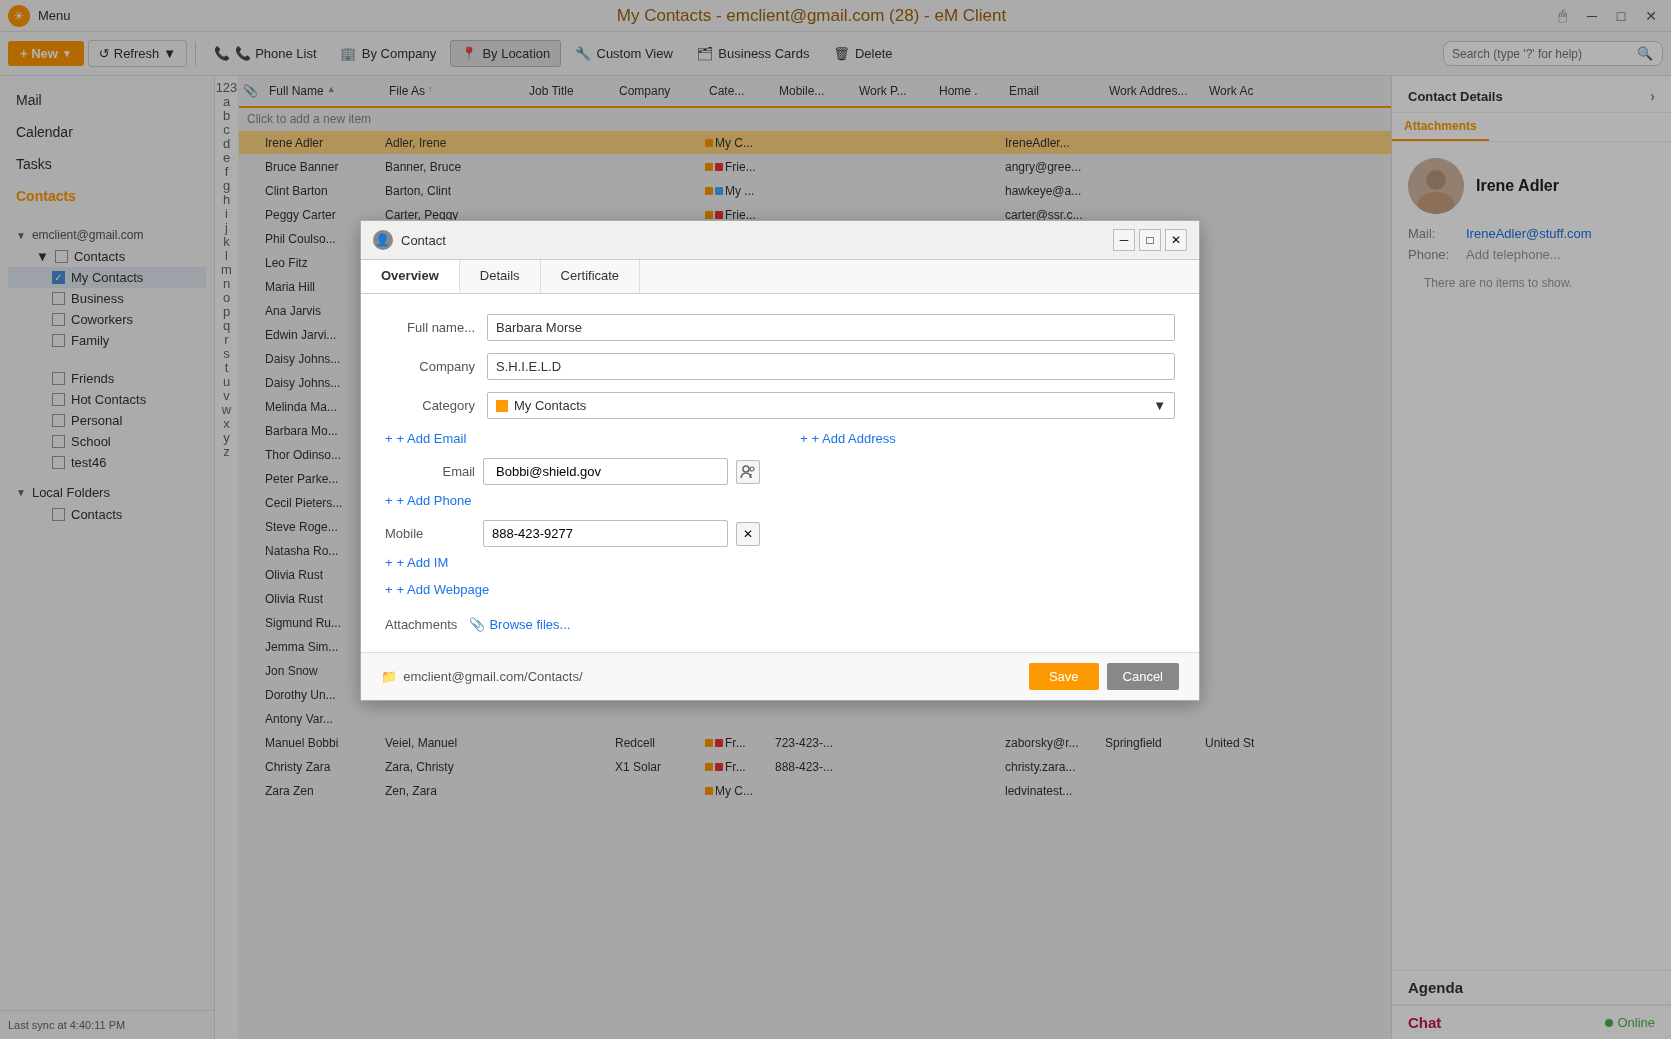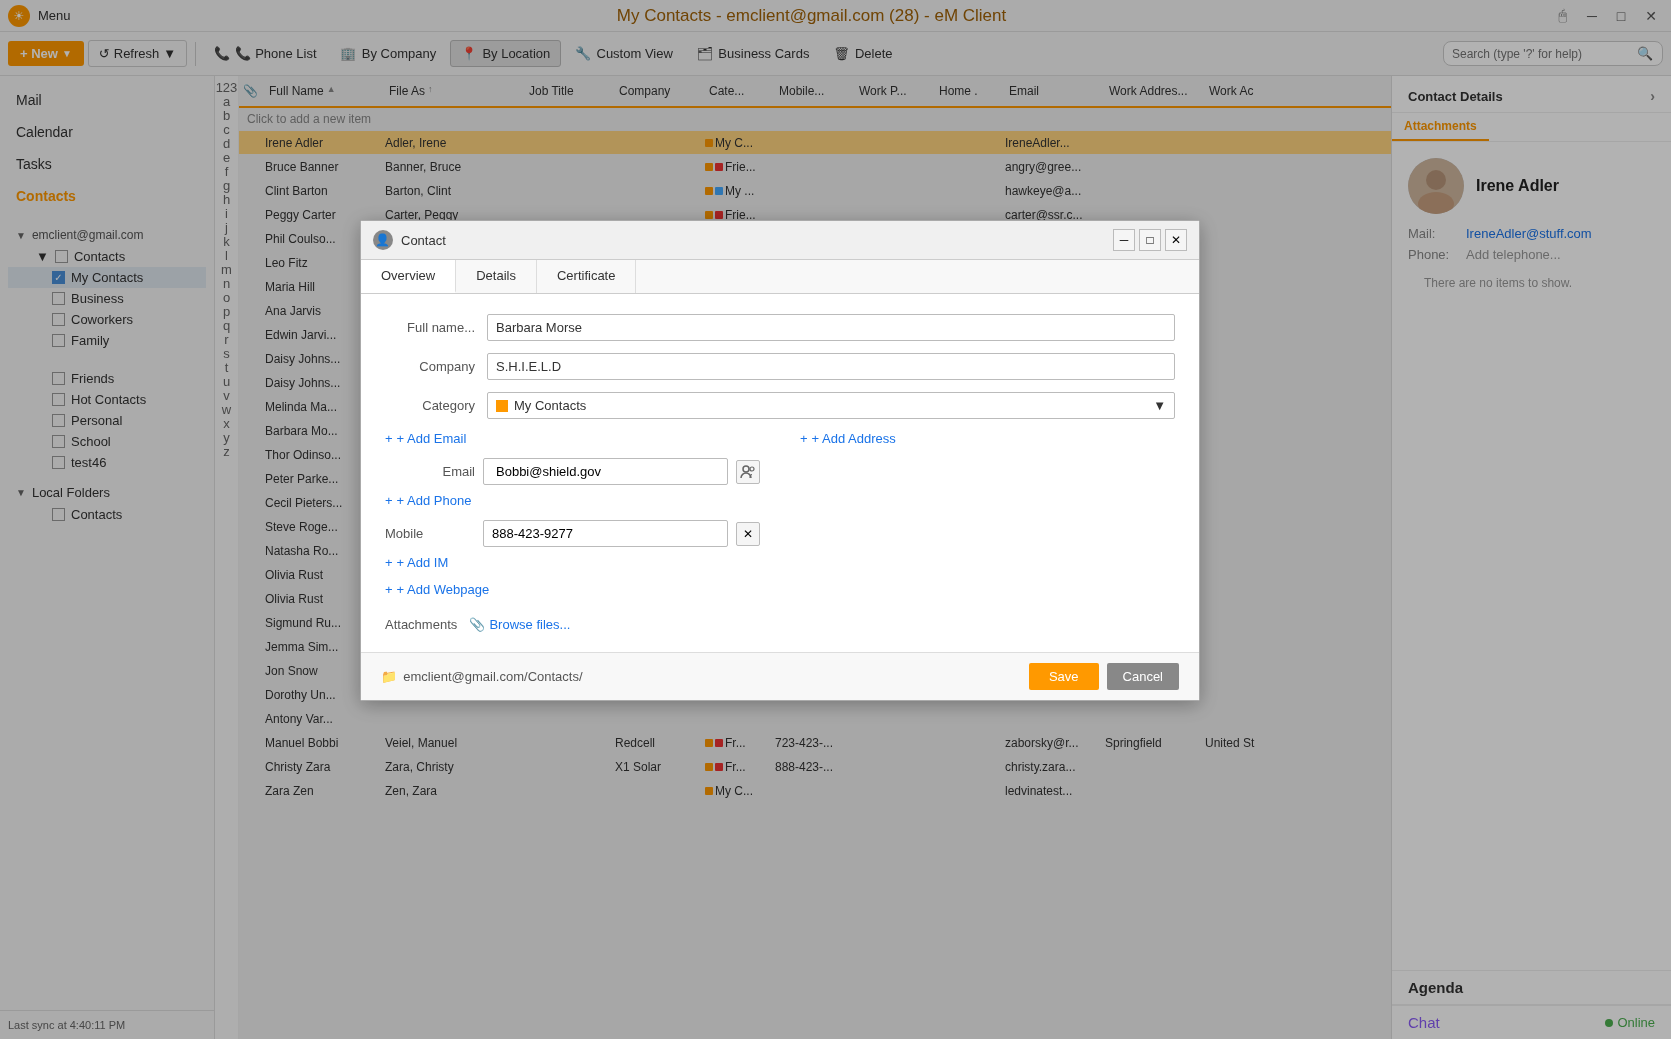--- a/index.html
+++ b/index.html
@@ -87,35 +87,35 @@
     .contact-detail-label { color: #888; width: 50px; flex-shrink: 0; }
     .contact-detail-value { color: #333; }
     .contact-detail-value.link { color: #1a73e8; }
     .contact-detail-value.muted { color: #999; }
 
     .right-panel-tabs { display: flex; border-bottom: 1px solid #eee; }
     .rpanel-tab { padding: 6px 12px; font-size: 12px; cursor: pointer; color: #666; }
     .rpanel-tab.active { border-bottom: 2px solid #f90; color: #f90; font-weight: 600; }
     .agenda-label { padding: 8px 16px; font-size: 15px; font-weight: 600; color: #333; }
     .chat-bar { display: flex; align-items: center; justify-content: space-between; padding: 8px 16px; border-top: 1px solid #eee; }
-    .chat-label { font-size: 15px; font-weight: 400; color: #8b5cf6; }
+    .chat-label { font-size: 15px; font-weight: 700; color: #be185d; }
     .online-badge { display: flex; align-items: center; gap: 4px; font-size: 12px; color: #4caf50; }
     .online-dot { width: 8px; height: 8px; border-radius: 50%; background: #4caf50; }
 
     
     .modal-overlay { position: fixed; top: 0; left: 0; width: 100%; height: 100%; background: rgba(0,0,0,0.3); z-index: 100; display: flex; align-items: center; justify-content: center; }
     .modal { background: white; border: 1px solid #aaa; border-radius: 2px; width: 840px; box-shadow: 0 4px 20px rgba(0,0,0,0.3); position: absolute; top: 220px; left: 360px; }
     .modal-titlebar { background: #f0f0f0; display: flex; align-items: center; justify-content: space-between; padding: 8px 12px; border-bottom: 1px solid #ccc; }
     .modal-title { display: flex; align-items: center; gap: 8px; font-size: 13px; color: #333; }
     .modal-icon { width: 20px; height: 20px; border-radius: 50%; background: #888; display: flex; align-items: center; justify-content: center; color: white; font-size: 12px; }
     .modal-controls { display: flex; gap: 4px; }
     .modal-ctrl { width: 22px; height: 22px; border: 1px solid #bbb; background: #f5f5f5; cursor: pointer; display: flex; align-items: center; justify-content: center; font-size: 12px; }
     .modal-tabs { display: flex; border-bottom: 1px solid #ccc; background: #f8f8f8; }
     .modal-tab { padding: 8px 20px; cursor: pointer; font-size: 13px; color: #333; border-right: 1px solid #ddd; }
-    .modal-tab.active { background: white; border-bottom: 2px solid white; color: #333; font-weight: 400; }
+    .modal-tab.active { background: white; border-bottom: 2px solid white; color: #333; font-weight: 700; }
     .modal-body { padding: 20px 24px; }
     .form-row { display: flex; align-items: center; margin-bottom: 12px; gap: 12px; }
     .form-label { width: 90px; text-align: right; color: #555; font-size: 13px; flex-shrink: 0; }
     .form-input { flex: 1; border: 1px solid #bbb; border-radius: 2px; padding: 5px 8px; font-size: 13px; color: #333; outline: none; }
     .form-select { flex: 1; border: 1px solid #bbb; border-radius: 2px; padding: 5px 8px; font-size: 13px; color: #333; background: white; cursor: pointer; display: flex; align-items: center; justify-content: space-between; }
     .add-link { color: #1a73e8; cursor: pointer; font-size: 13px; display: flex; align-items: center; gap: 4px; margin-bottom: 12px; }
     .two-col { display: flex; gap: 40px; }
     .col-left { flex: 1; }
     .col-right { flex: 1; }
     .phone-row { display: flex; align-items: center; gap: 8px; margin-bottom: 8px; }

